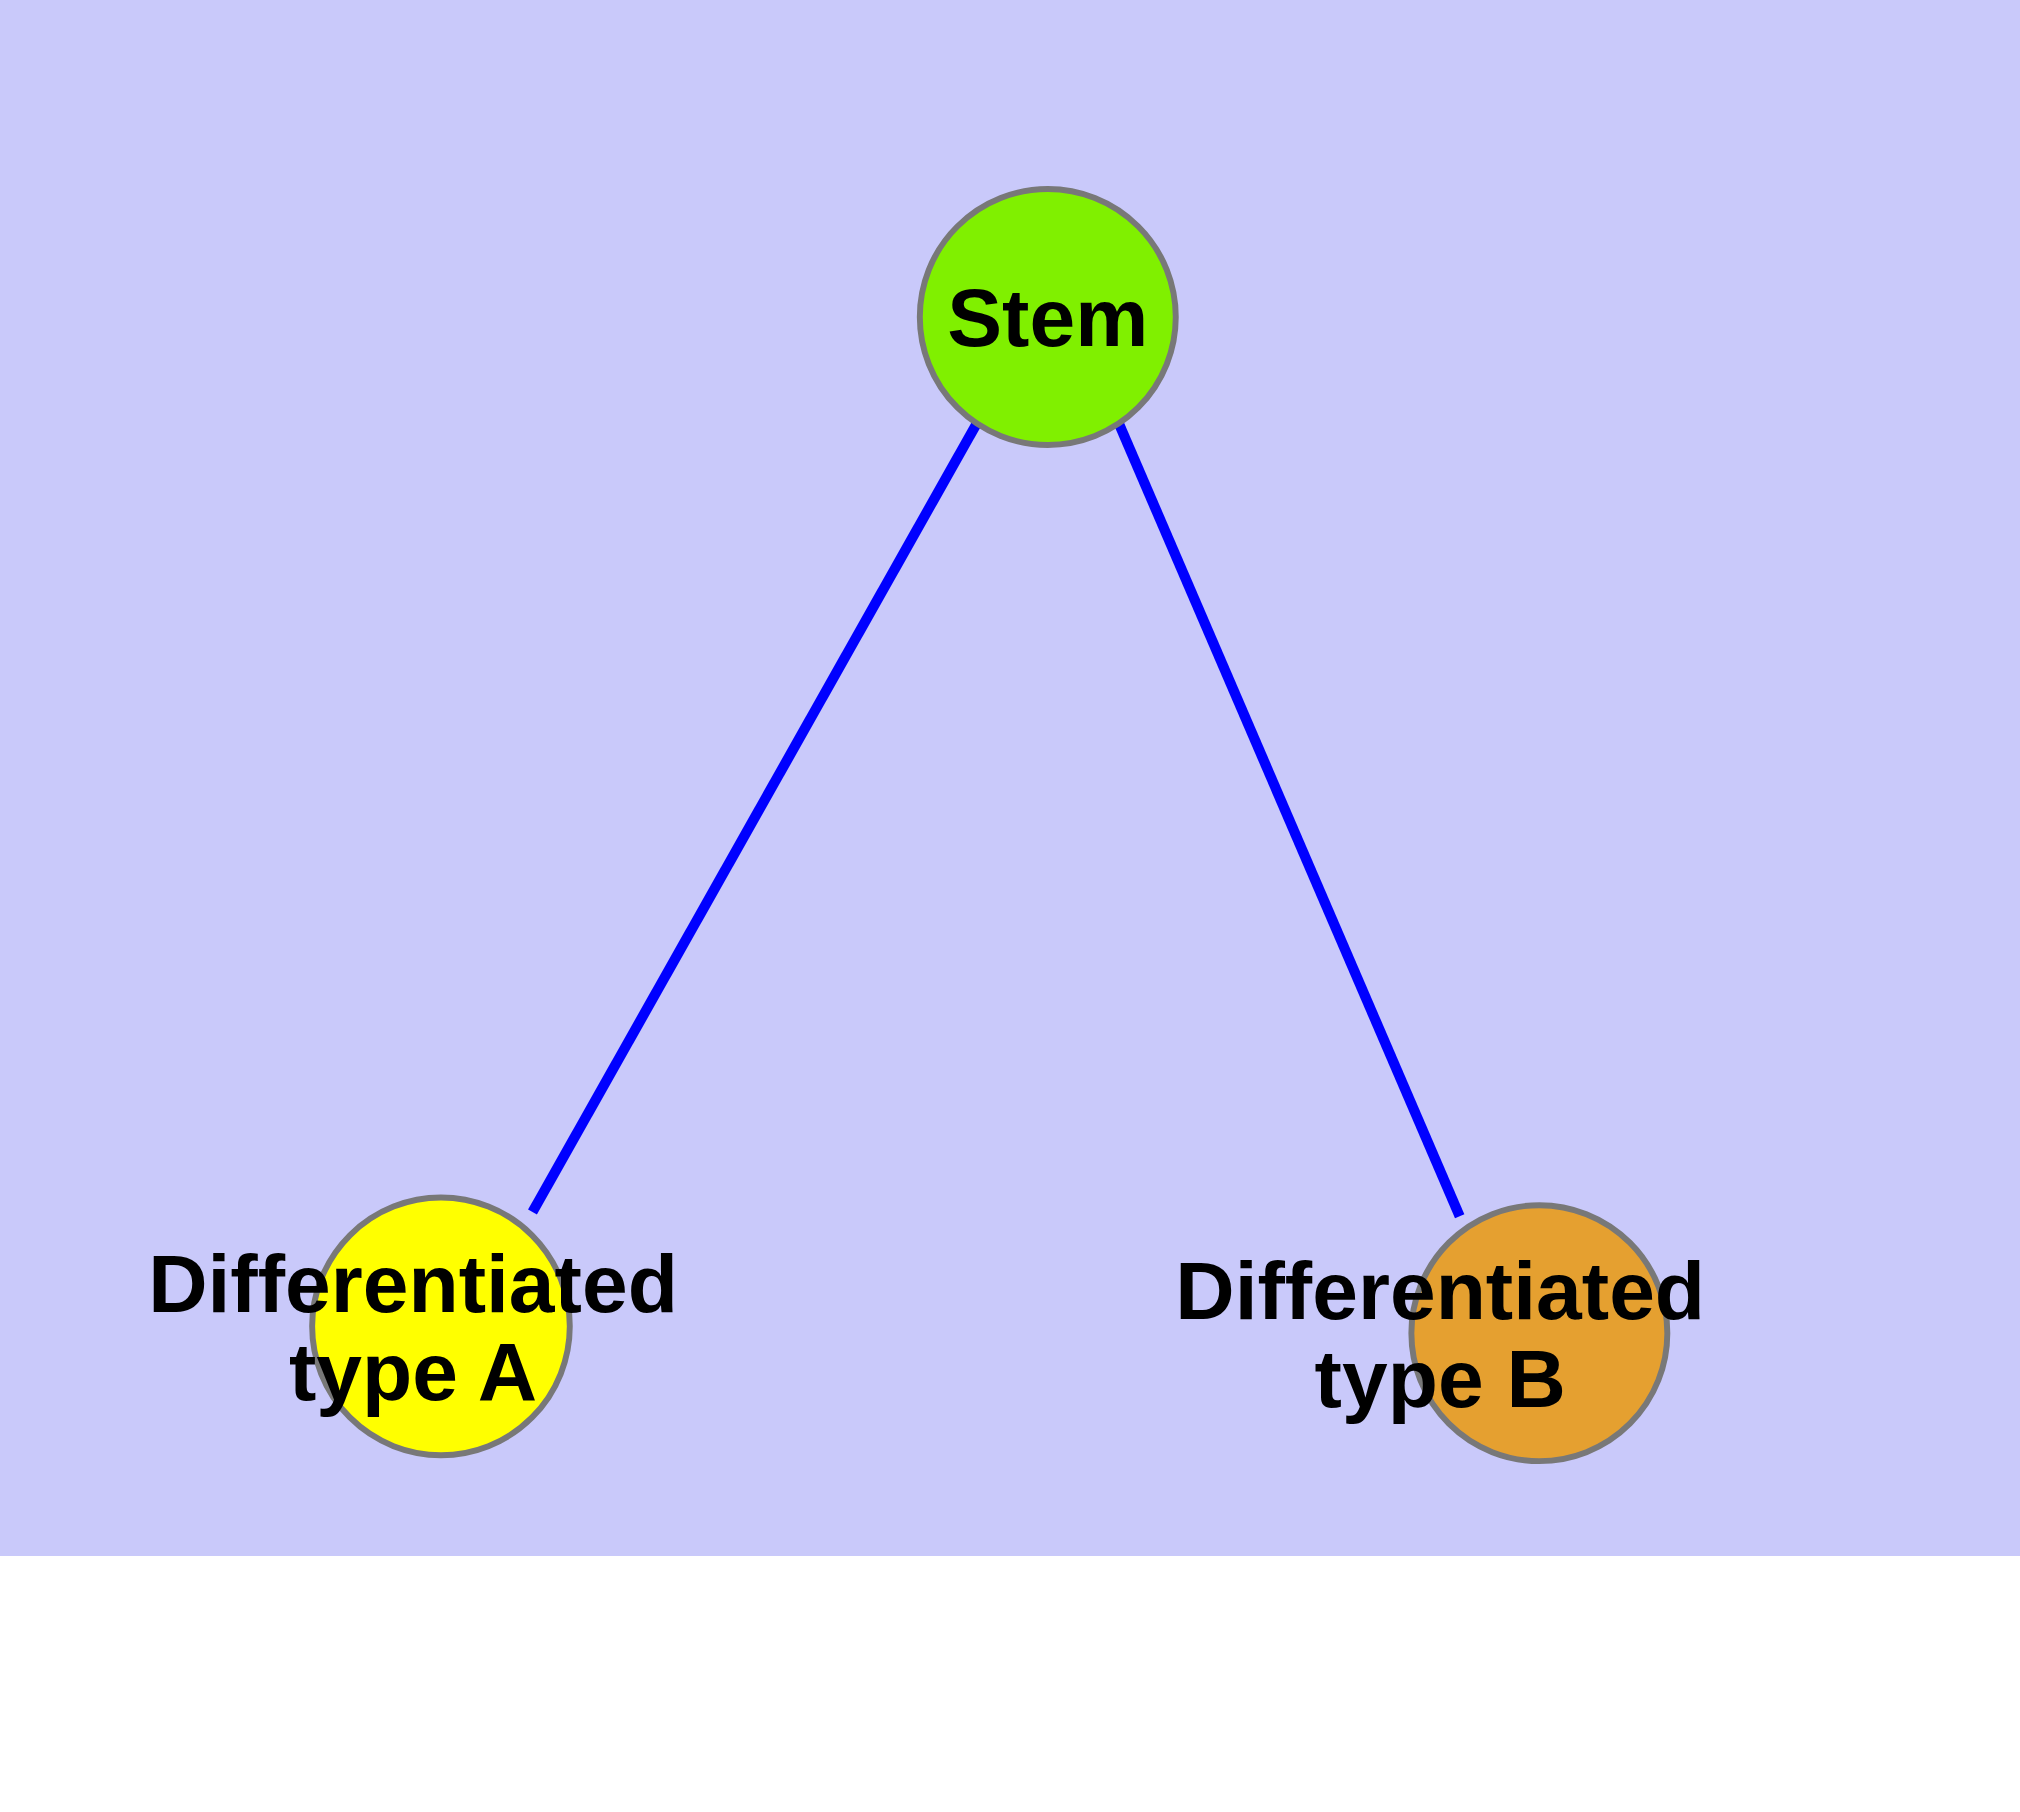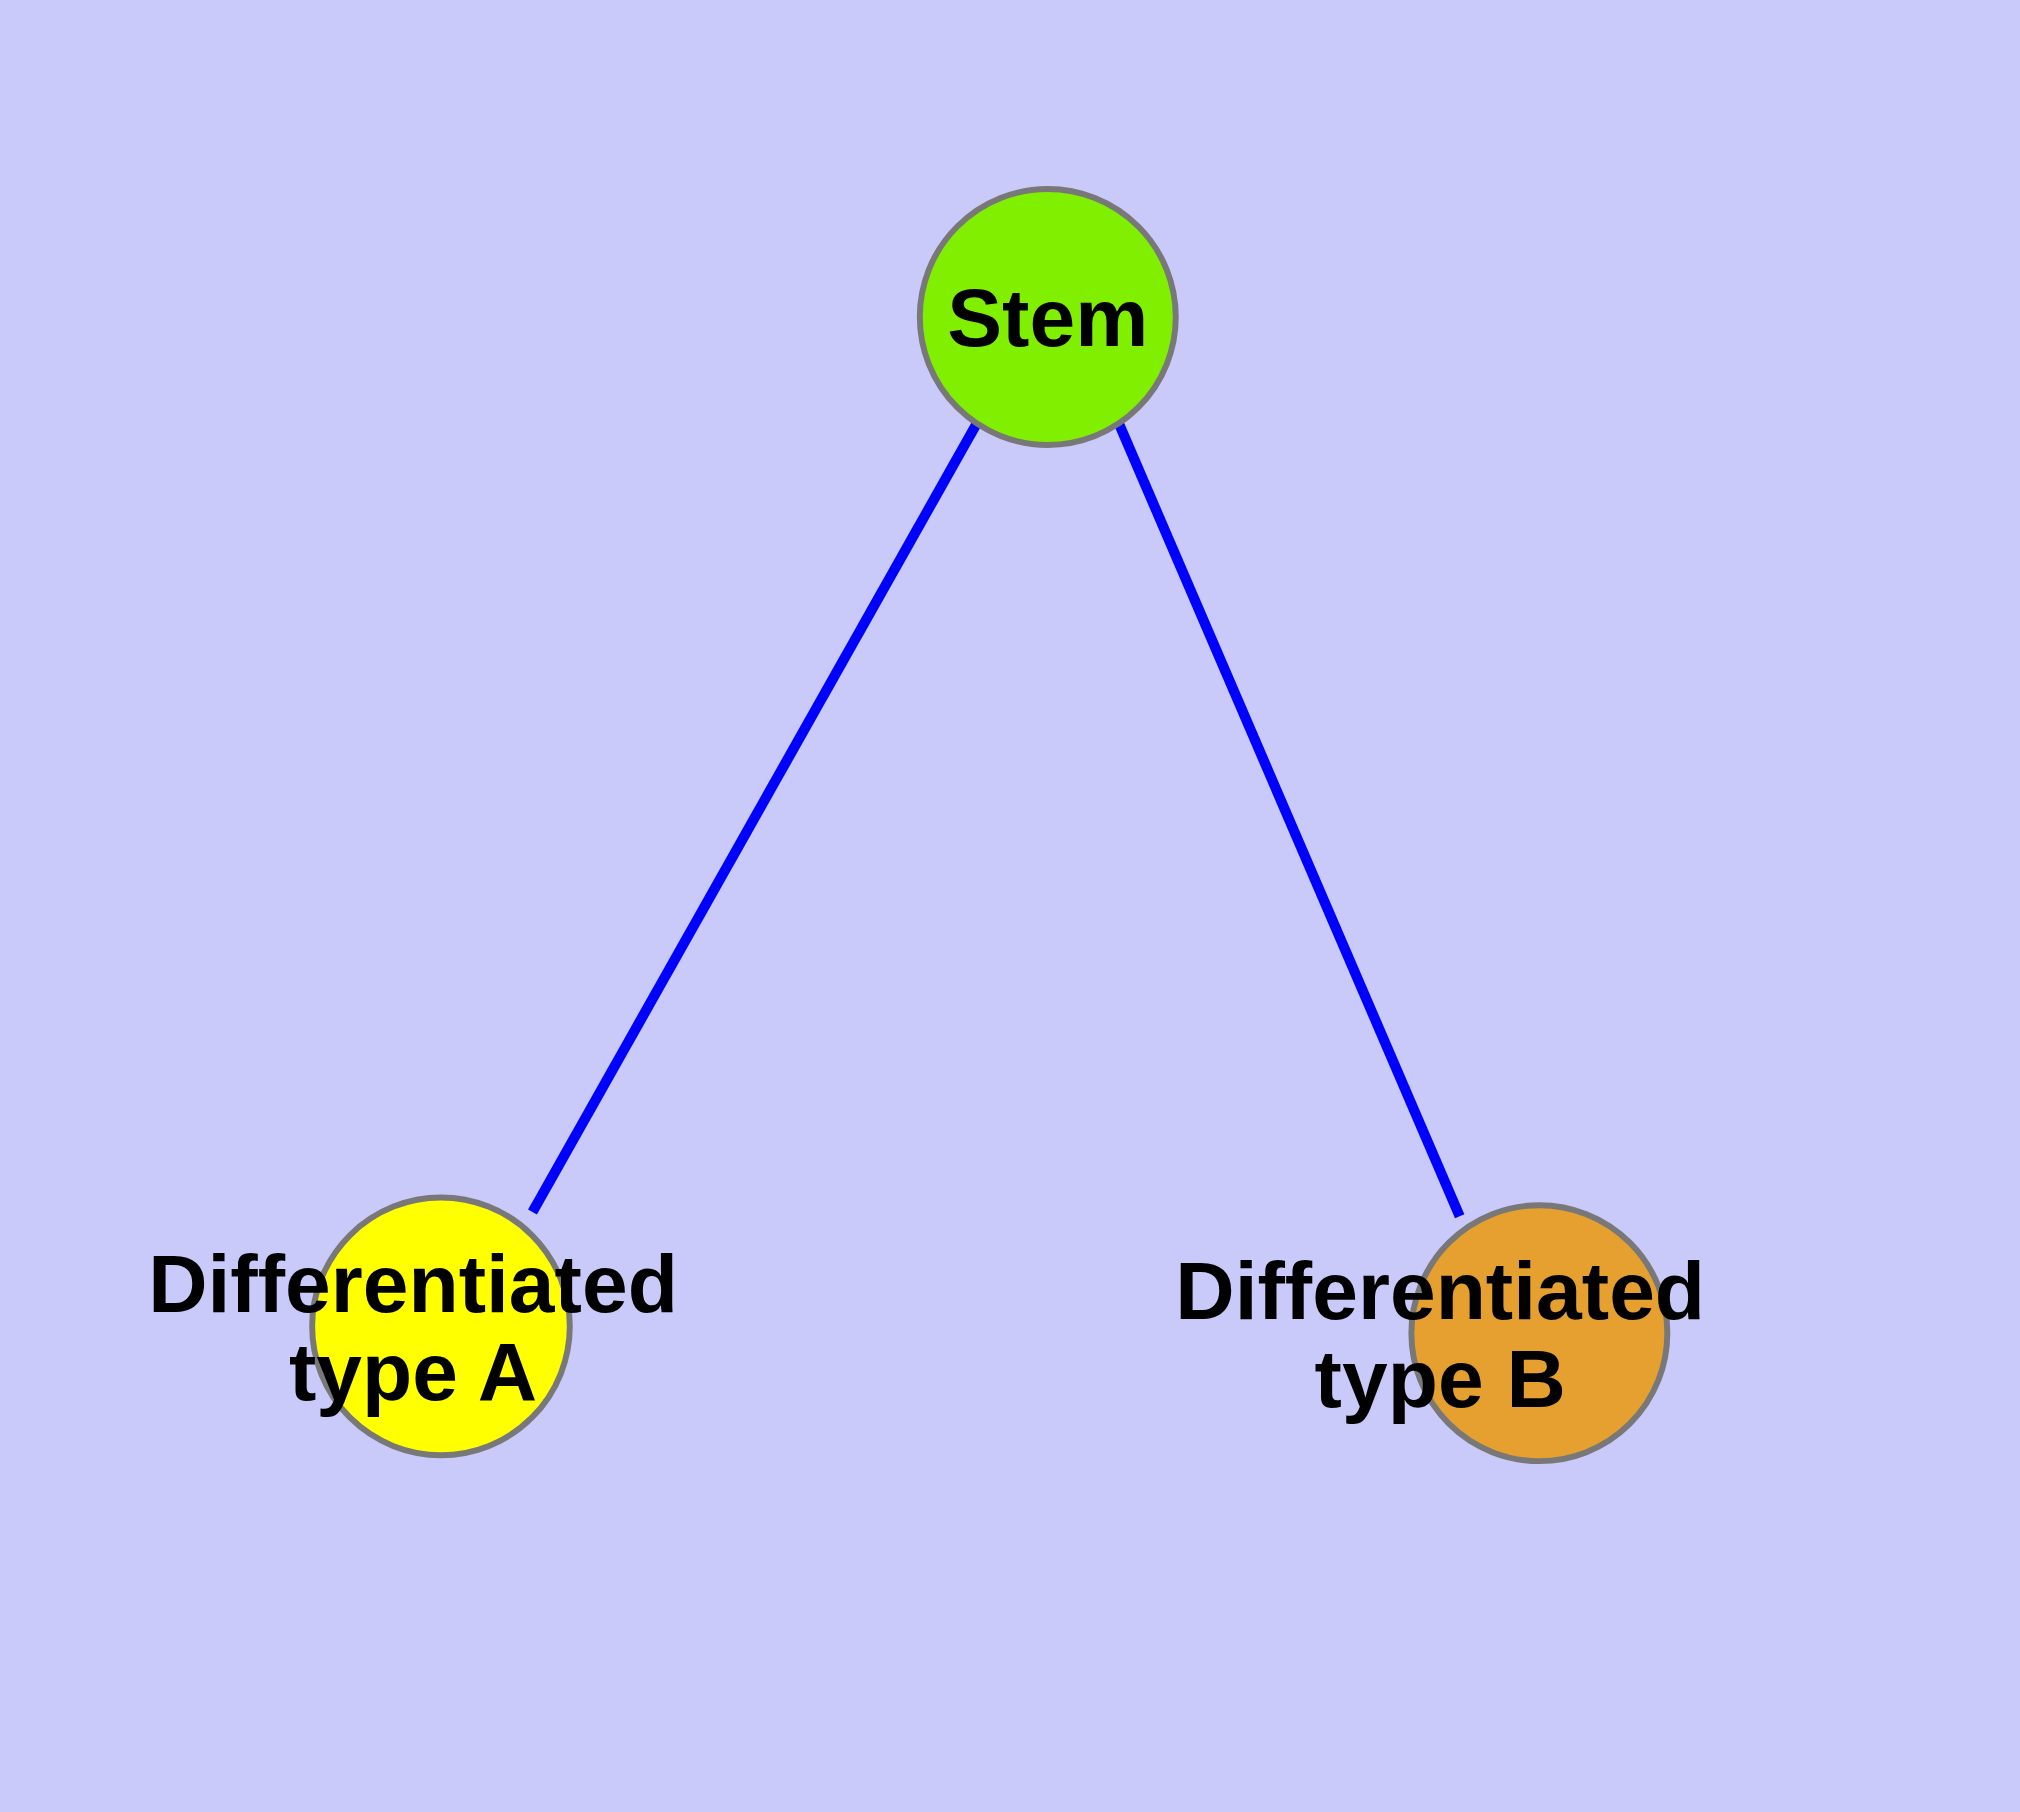--- a/index.html
+++ b/index.html
@@ -3,21 +3,21 @@
 <meta charset="utf-8">
 <style>
   html, body {
     margin: 0;
     padding: 0;
     background: #ffffff;
   }
   #canvas {
     position: relative;
     width: 2021px;
-    height: 1812px;
+    height: 1556px;
     background: #c9c9fa;
     overflow: hidden;
     font-family: "Liberation Sans", sans-serif;
   }
   #graph-svg {
     position: absolute;
     left: 0;
     top: 0;
     width: 2021px;
     height: 1812px;

